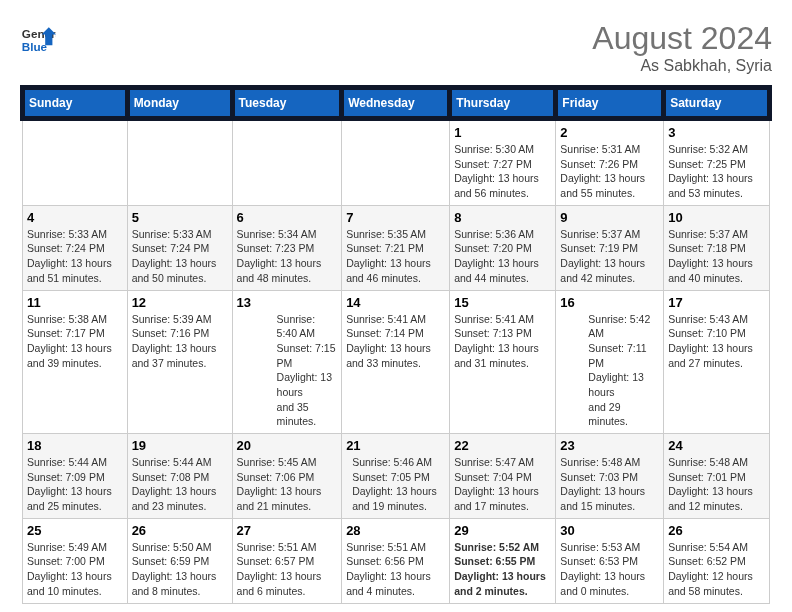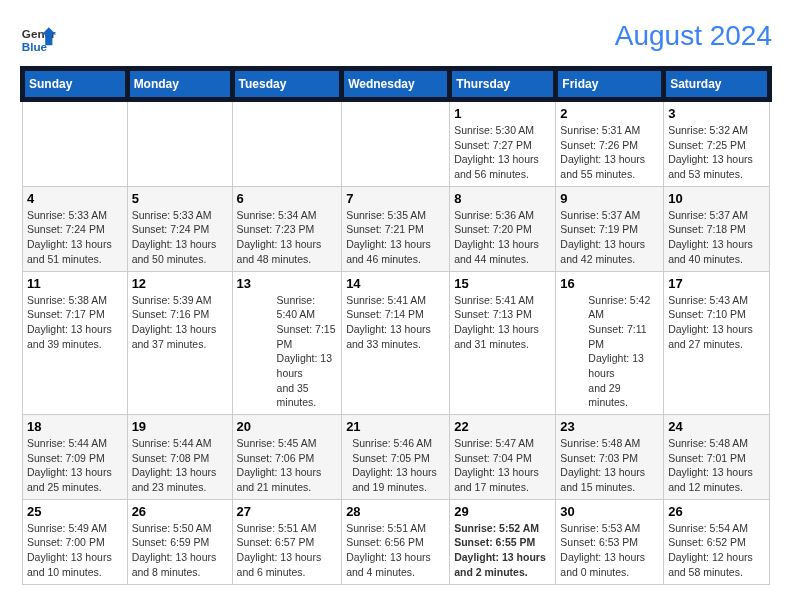--- a/index.html
+++ b/index.html
@@ -22,23 +22,23 @@
       gap: 6px;
     }
     .logo-icon {
       width: 36px;
       height: 36px;
     }
     .title-block {
       text-align: right;
     }
     .month-year {
-      font-size: 28px;
+      font-size: 32px;
       font-weight: normal;
-      color: #3b82f6;
+      color: #737373;
     }
     .location {
       font-size: 16px;
       color: #555;
     }
     table {
       width: 100%;
       border-collapse: collapse;
       font-size: 11px;
     }
@@ -81,20 +81,21 @@
 <div class="header">
   <div class="logo">
     <svg class="logo-icon" viewBox="0 0 40 40">
       <text x="2" y="20" font-size="13" font-weight="bold" fill="#333">General</text>
       <text x="2" y="34" font-size="13" font-weight="bold" fill="#1565c0">Blue</text>
       <polygon points="32,8 40,16 36,16 36,28 28,28 28,16 24,16" fill="#1565c0"></polygon>
     </svg>
   </div>
   <div class="title-block">
     <div class="month-year">August 2024</div>
+    <div class="location">As Sabkhah, Syria</div>
   </div>
 </div>
 
 <table>
   <thead>
     <tr>
     <th>Sunday</th>
         <th>Monday</th>
         <th>Tuesday</th>
         <th>Wednesday</th>

